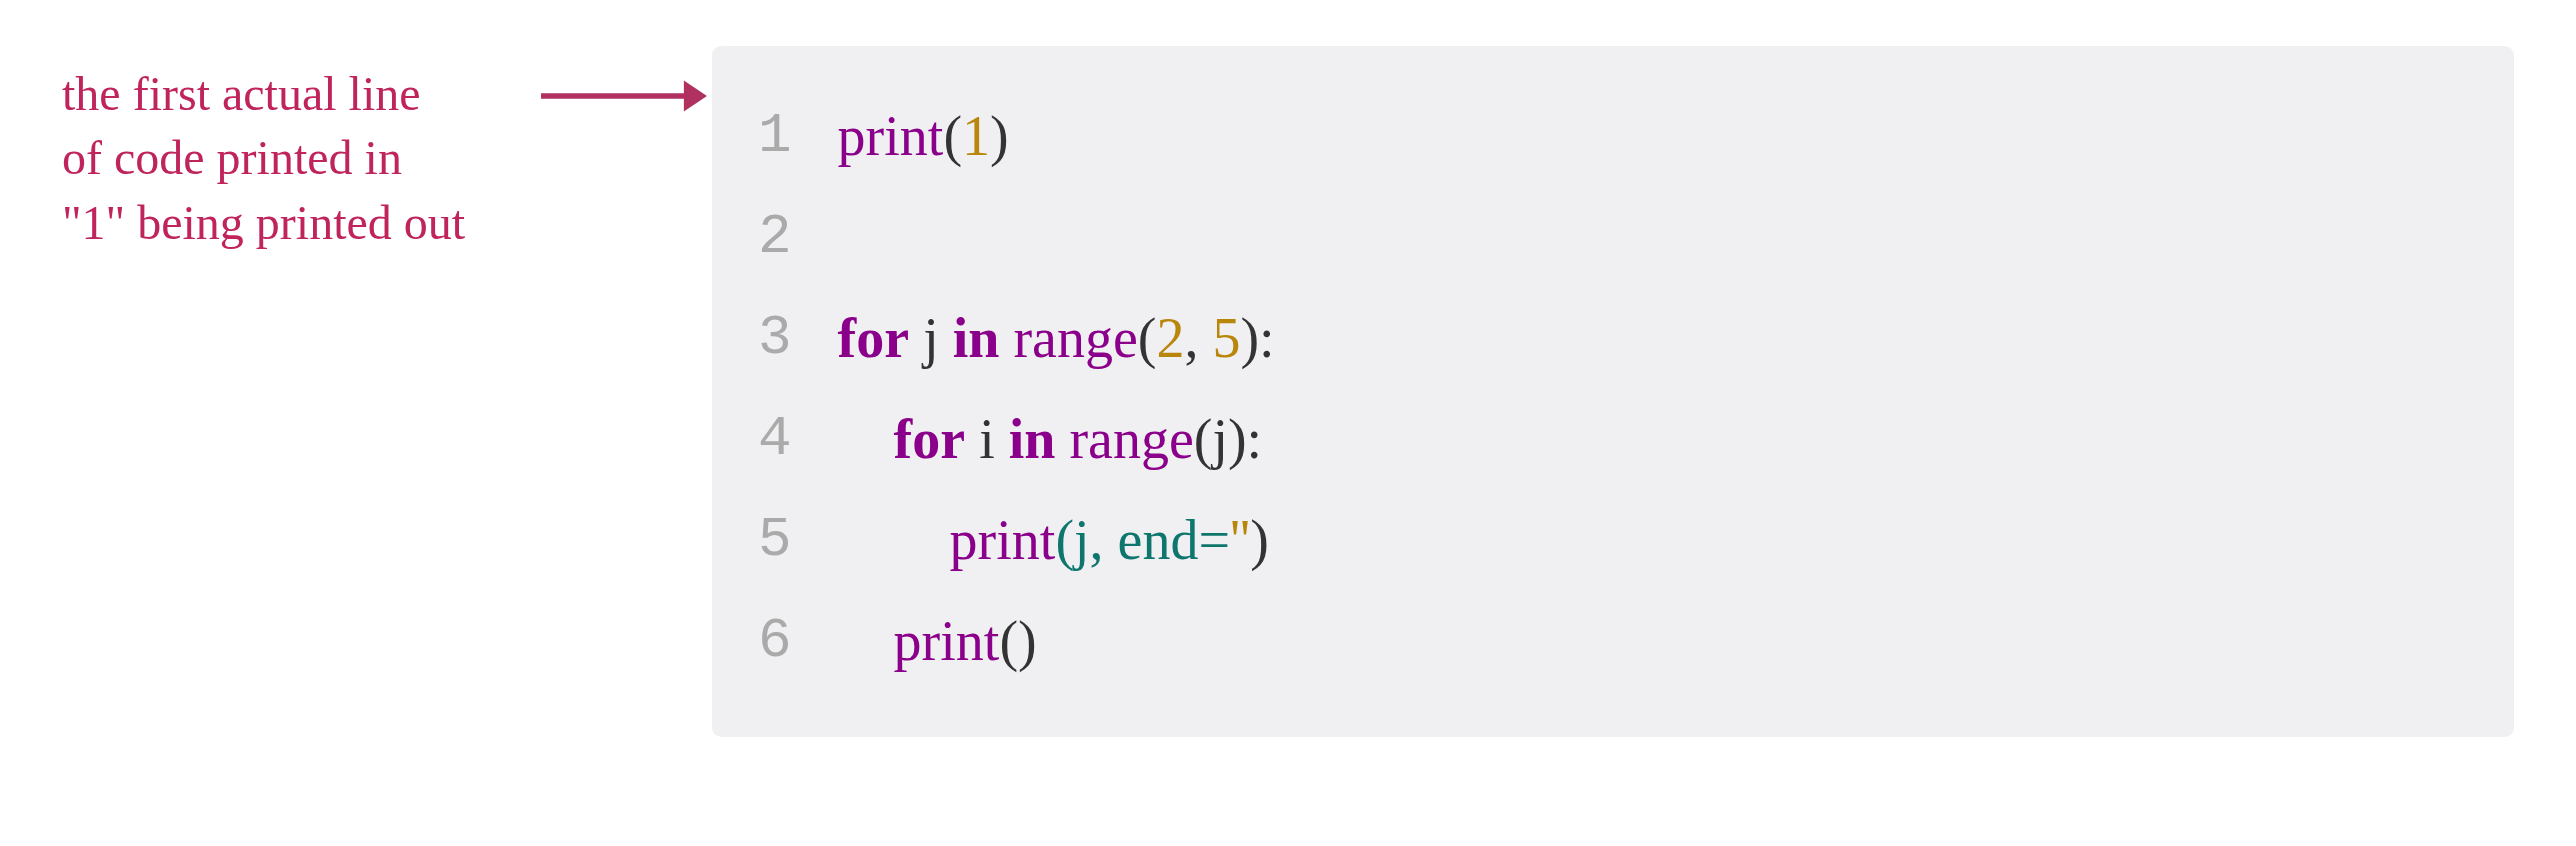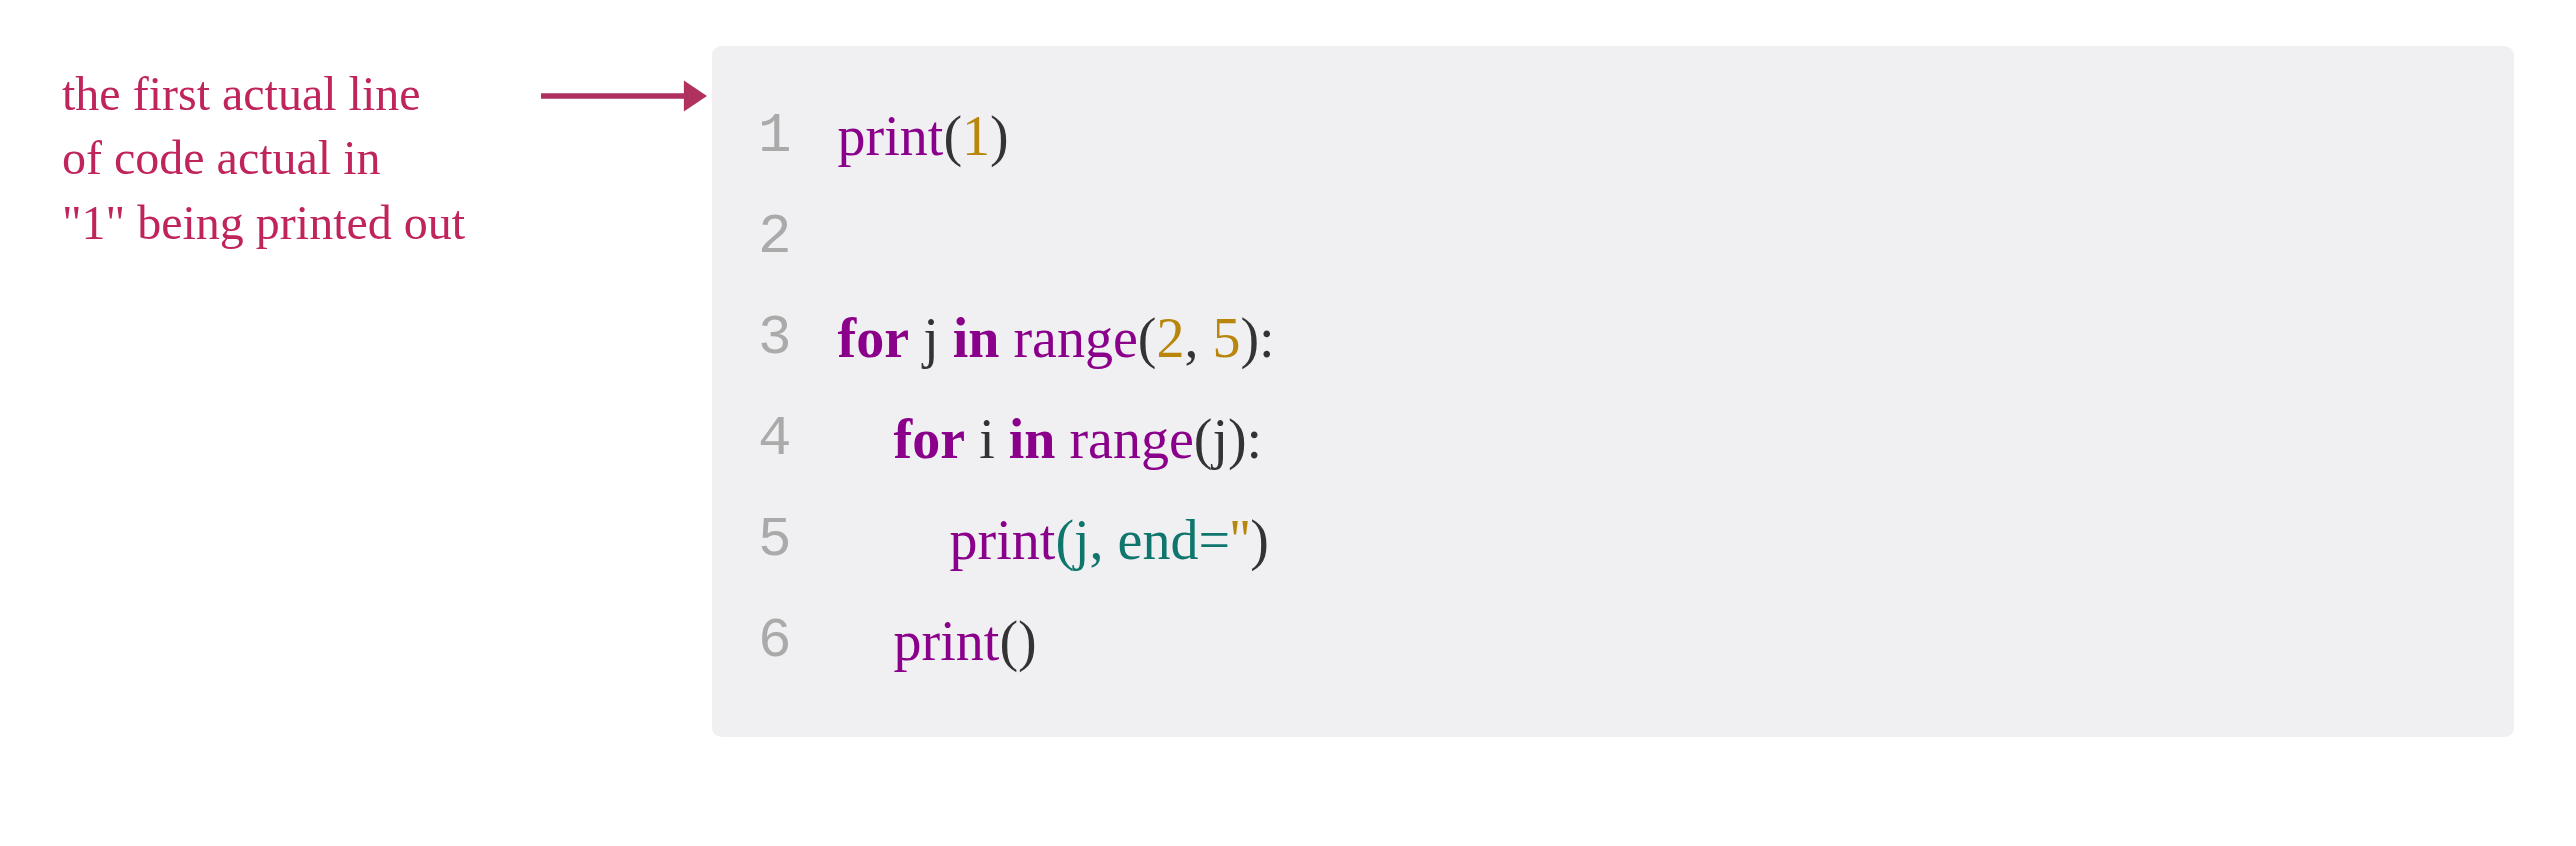--- a/index.html
+++ b/index.html
@@ -89,21 +89,21 @@
     }
   </style>
 </head>
 <body>
 
 <div class="container">
 
   <div class="annotation-area">
     <div class="annotation-text">
       <span>the first actual line</span><br>
-      <span>of code actual in</span><br>
+      <span>of code printed in</span><br>
       <span>"1" being printed out</span>
     </div>
 
     <div class="arrow-container">
       <svg class="arrow-svg" viewBox="0 0 220 70" xmlns="http://www.w3.org/2000/svg">
         <line x1="0" y1="35" x2="185" y2="35" stroke="#b03060" stroke-width="7" stroke-linecap="round"></line>
         <polygon points="185,15 215,35 185,55" fill="#b03060"></polygon>
       </svg>
     </div>
   </div>

